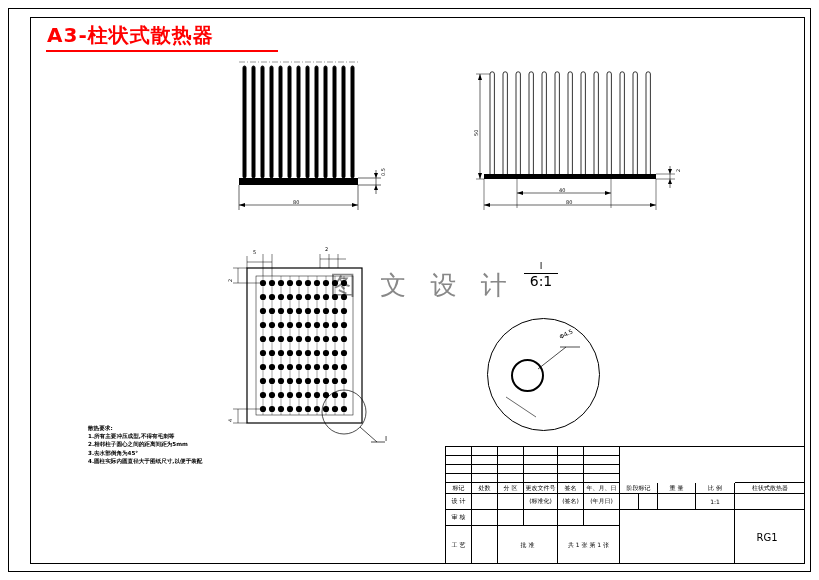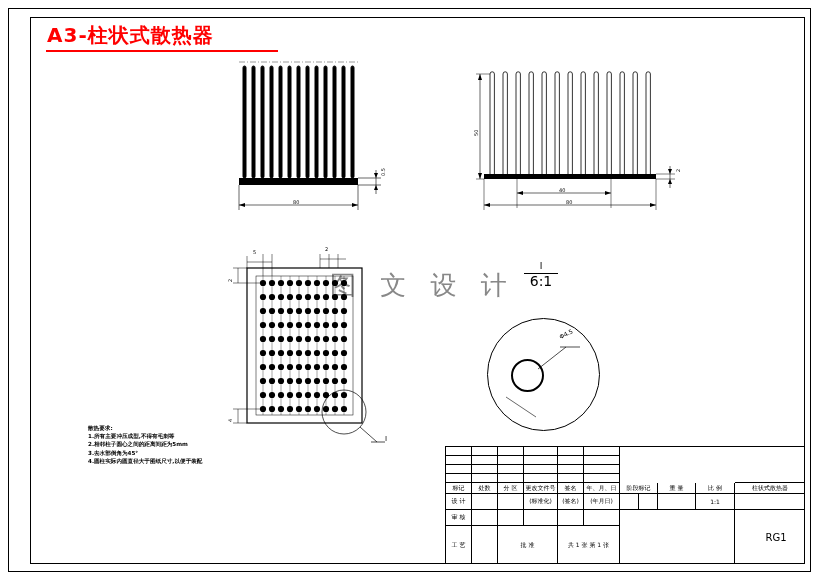--- a/index.html
+++ b/index.html
@@ -376,16 +376,16 @@
     <div class="c" style="left:250px;top:36px;width:39px;height:11px;">比 例</div>
     <div class="c nb" style="left:289px;top:36px;width:70px;height:11px;">柱状式散热器</div>
 
     <div class="c" style="left:174px;top:47px;width:19px;height:16px;"></div>
     <div class="c" style="left:193px;top:47px;width:19px;height:16px;"></div>
     <div class="c" style="left:212px;top:47px;width:38px;height:16px;"></div>
     <div class="c" style="left:250px;top:47px;width:39px;height:16px;">1:1</div>
     <div class="c nb" style="left:289px;top:47px;width:70px;height:16px;"></div>
 
     <div class="c nbb" style="left:174px;top:63px;width:115px;height:54px;"></div>
-    <div class="c nb nbb" style="left:295px;top:63px;width:70px;height:54px;font-size:10px;">RG1</div>
+    <div class="c nb nbb" style="left:286px;top:63px;width:70px;height:54px;font-size:10px;">RG1</div>
   </div>
 
 </div>
 
 </body></html>

